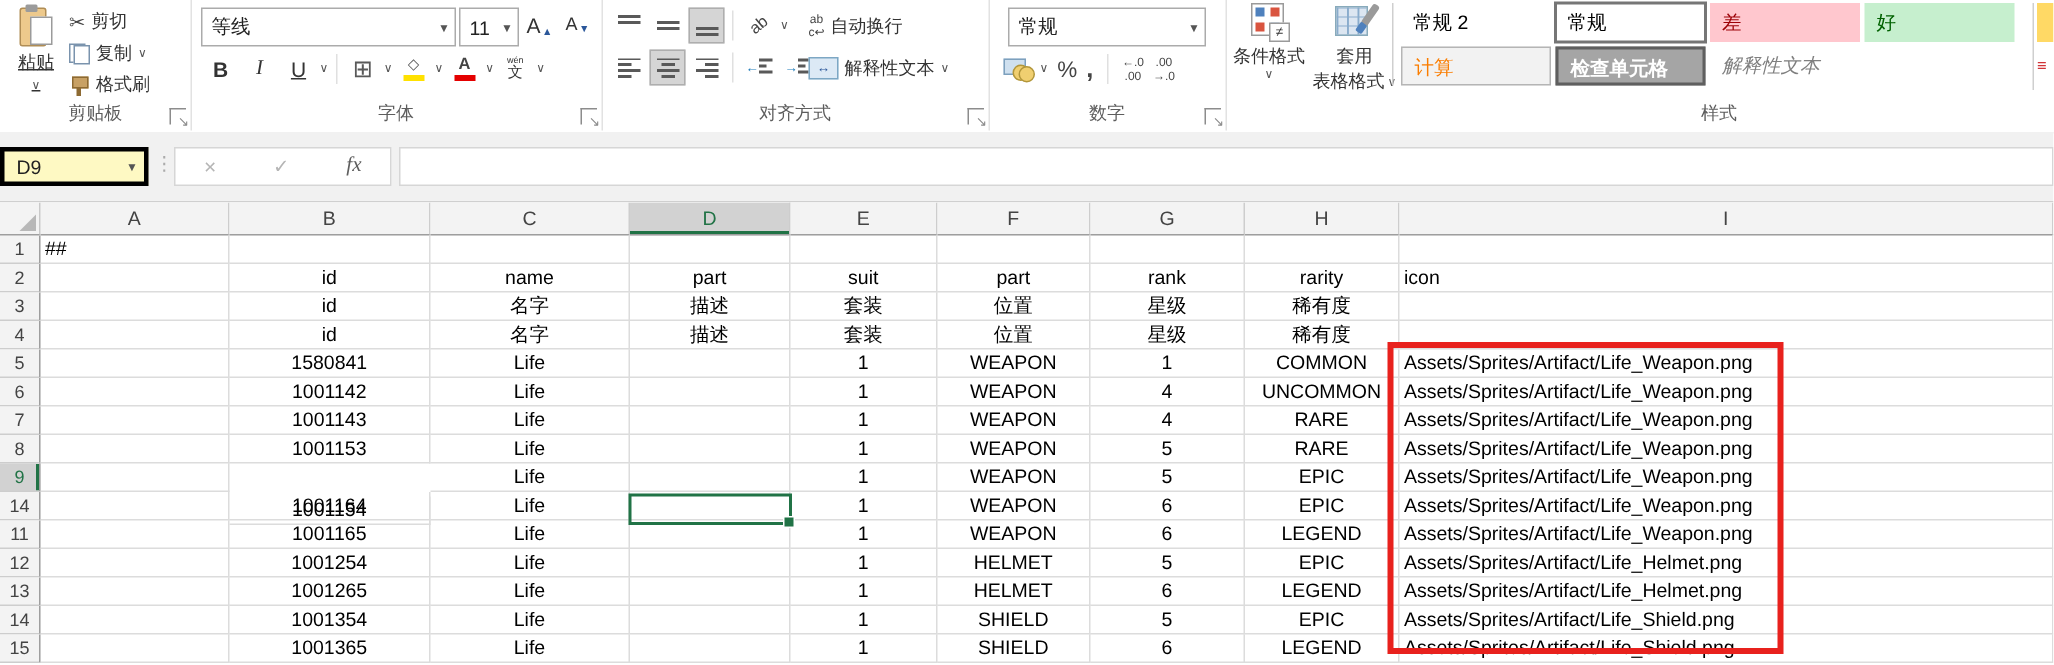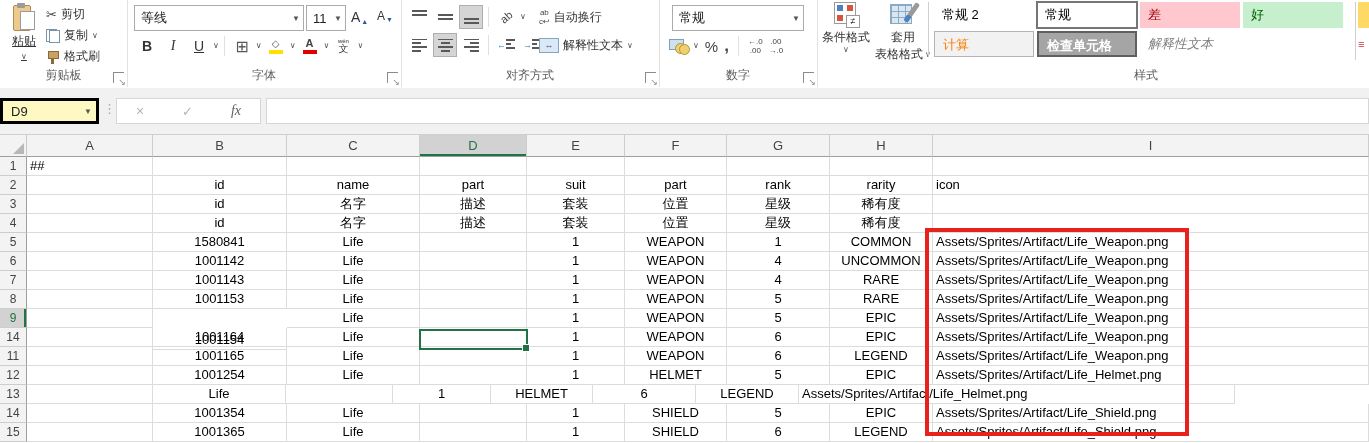--- a/index.html
+++ b/index.html
@@ -508,20 +508,21 @@
         <div class="gcellc" style="width: 107px;"></div>
         <div class="gcellc" style="width: 98px;">1</div>
         <div class="gcellc" style="width: 102px;">HELMET</div>
         <div class="gcellc" style="width: 103px;">5</div>
         <div class="gcellc" style="width: 103px;">EPIC</div>
         <div class="gcelll" style="width: 436px;">Assets/Sprites/Artifact/Life_Helmet.png</div>
       </div>
       <div class="grow">
         <div class="rowh">13</div>
         <div class="gcelll" style="width: 126px;"></div>
+        <div class="gcellc" style="width: 134px;">1001265</div>
         <div class="gcellc" style="width: 133px;">Life</div>
         <div class="gcellc" style="width: 107px;"></div>
         <div class="gcellc" style="width: 98px;">1</div>
         <div class="gcellc" style="width: 102px;">HELMET</div>
         <div class="gcellc" style="width: 103px;">6</div>
         <div class="gcellc" style="width: 103px;">LEGEND</div>
         <div class="gcelll" style="width: 436px;">Assets/Sprites/Artifact/Life_Helmet.png</div>
       </div>
       <div class="grow">
         <div class="rowh">14</div>

